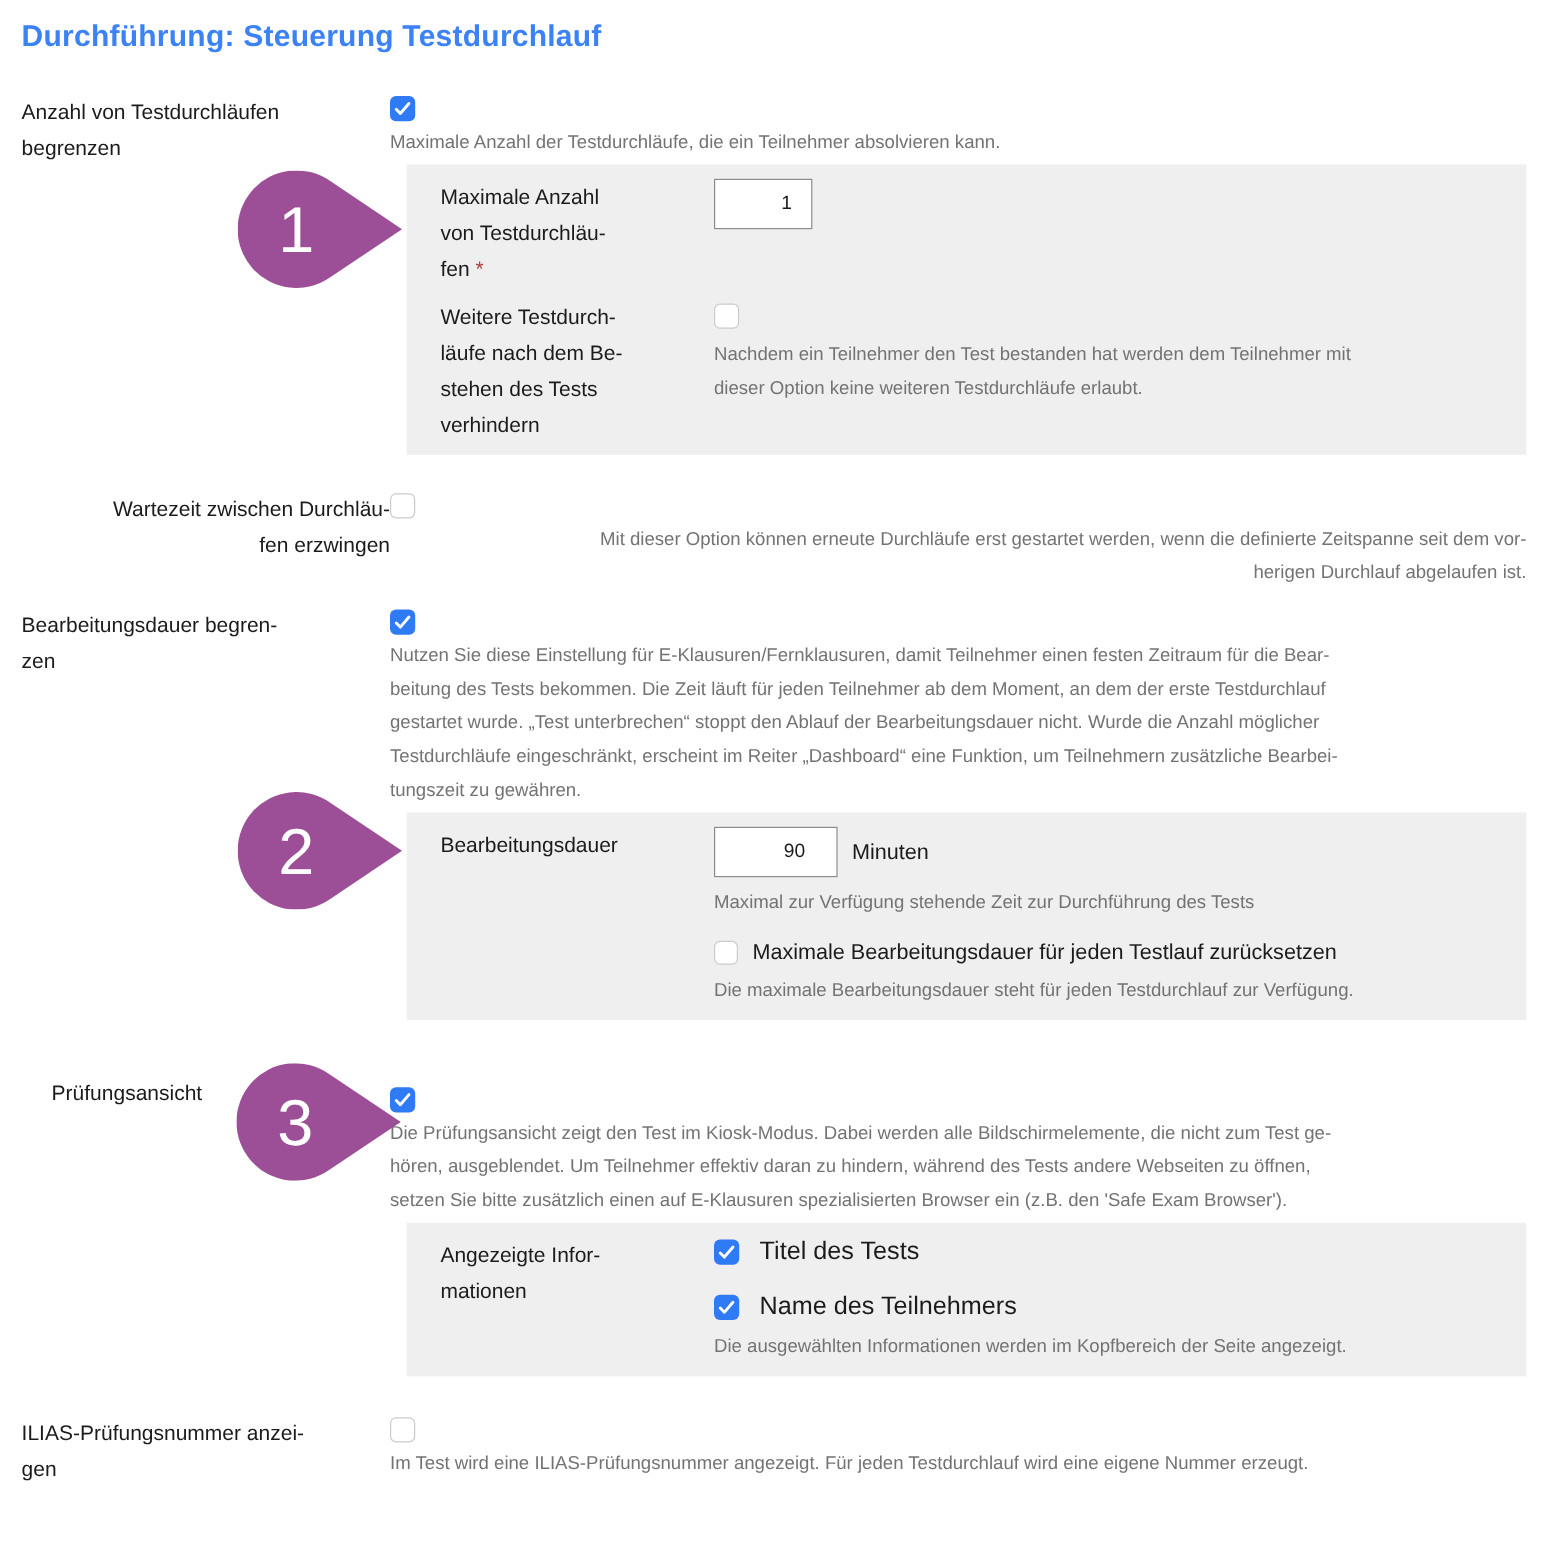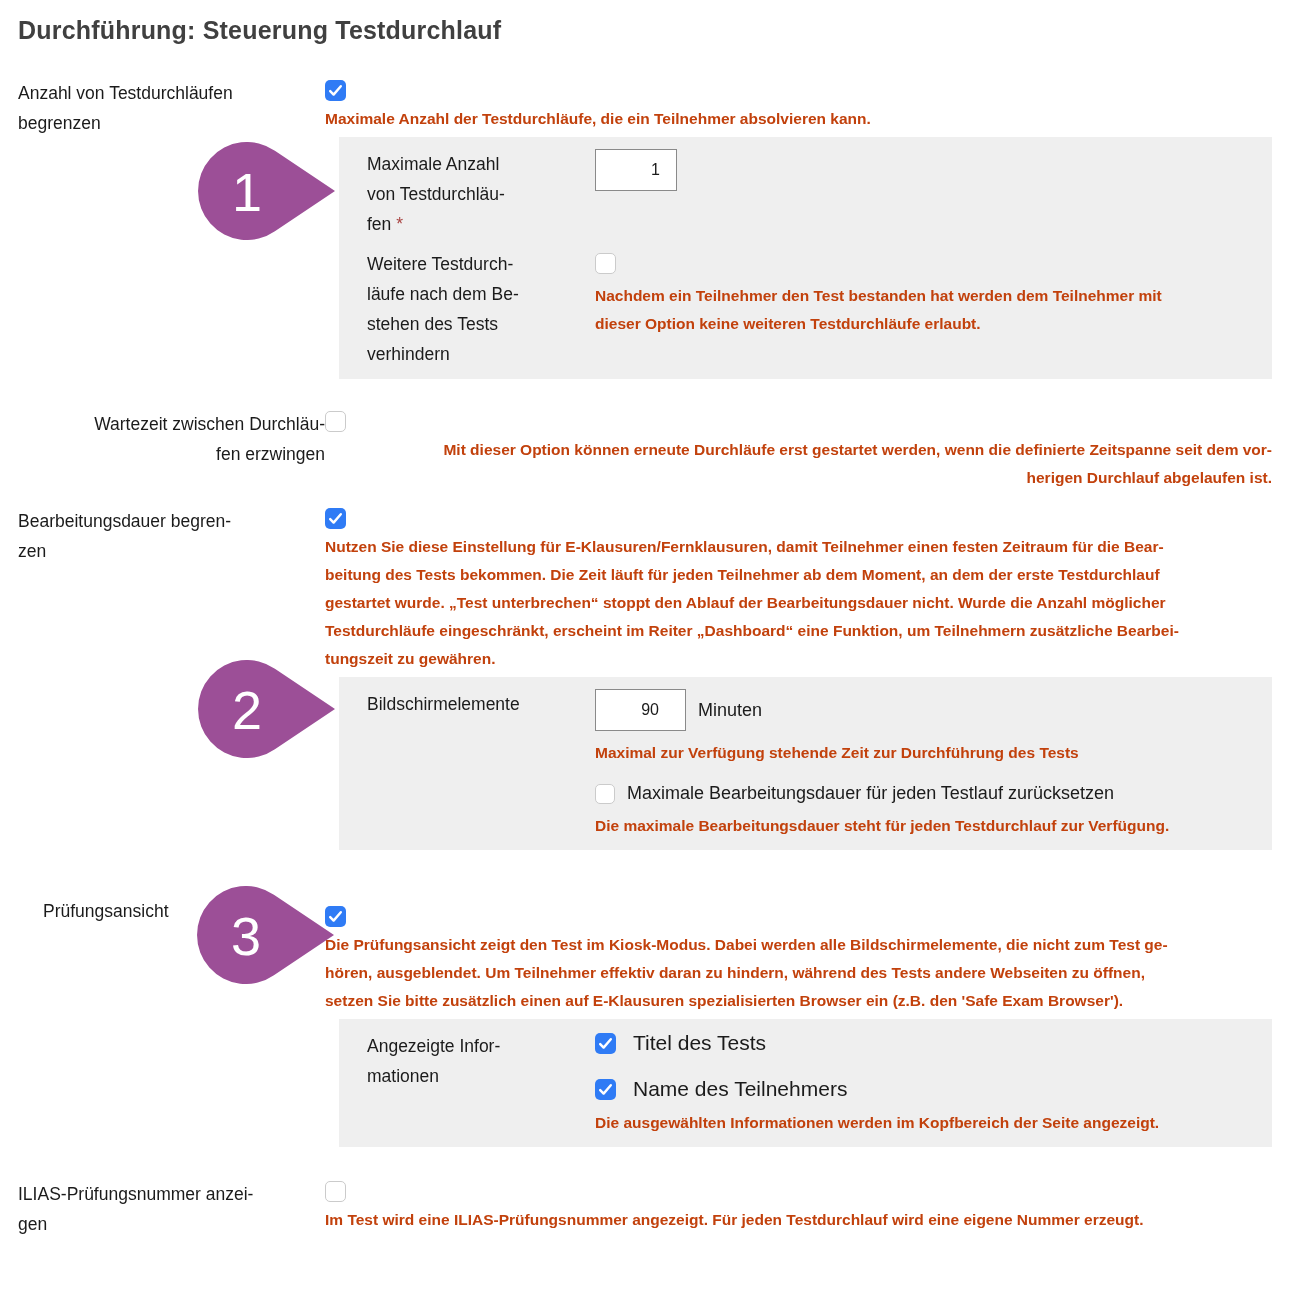--- a/index.html
+++ b/index.html
@@ -3,31 +3,31 @@
 <meta charset="utf-8">
 <style>
   html,body{margin:0;padding:0;}
   body{
     width:1300px;height:1300px;position:relative;overflow:hidden;
     background:#ffffff;color:#1b1b1b;
     font-family:"Liberation Sans",sans-serif;
   }
   .page{padding:0 28px 0 18px;}
   h1{
-    margin:14px 0 0 0;font-size:25px;line-height:32px;font-weight:700;color:#404040;
+    margin:14px 0 0 0;font-size:25px;line-height:32px;font-weight:700;color:#3b82f6;
     letter-spacing:.2px;
   }
   .pre{white-space:pre-line;}
   .form-row{display:grid;grid-template-columns:307px 1fr;}
   .row-label{
     font-size:17.5px;line-height:30px;white-space:pre-line;color:#1b1b1b;
   }
   .row-label.indent{padding-left:25px;}
   .byline{
-    font-size:15.5px;line-height:28px;white-space:pre-line;color:#c2410c;font-weight:bold;
+    font-size:15.5px;line-height:28px;white-space:pre-line;color:#737373;
   }
   
   .cb{
     display:inline-flex;align-items:center;justify-content:center;
     width:21px;height:21px;border-radius:5px;box-sizing:border-box;
     background:#ffffff;border:1px solid #cbcbcb;flex:0 0 auto;cursor:pointer;
   }
   .cb.checked{background:#2f7bf5;border:none;}
   .cb svg{display:block;}
   .cb-top{margin-top:2px;height:21px;display:flex;}
@@ -41,21 +41,21 @@
   .sub-label{
     font-size:17.5px;line-height:30px;white-space:pre-line;color:#1b1b1b;
   }
   .req{color:#a94442;margin-left:5px;}
   .num-input{
     box-sizing:border-box;height:42px;border:1px solid #8a8a8a;background:#fff;
     font-family:"Liberation Sans",sans-serif;font-size:16px;color:#1b1b1b;
     text-align:right;padding:0 16px 0 4px;border-radius:0;
   }
   .w82{width:82px;}
-  .w101{width:91px;padding-right:26px;}
+  .w101{width:103px;padding-right:26px;}
   .duration-line{display:flex;align-items:center;gap:12px;}
   .unit{font-size:18px;}
   .sub-gap{margin-top:10px;}
   .sub-control .byline{margin-top:8px;}
   .plain-byline{margin-top:14px;}
   .reset-row{display:flex;align-items:flex-end;gap:12px;margin-top:16px;}
   .reset-row .cb{width:20px;height:20px;}
   .reset-label{font-size:18px;}
   .small-byline{margin-top:4px;}
   .opt-row{display:flex;align-items:center;gap:17px;}
@@ -150,21 +150,21 @@
         </span>
       </div>
       <div class="byline">Nutzen Sie diese Einstellung für E-Klausuren/Fernklausuren, damit Teilnehmer einen festen Zeitraum für die Bear-
 beitung des Tests bekommen. Die Zeit läuft für jeden Teilnehmer ab dem Moment, an dem der erste Testdurchlauf
 gestartet wurde. „Test unterbrechen“ stoppt den Ablauf der Bearbeitungsdauer nicht. Wurde die Anzahl möglicher
 Testdurchläufe eingeschränkt, erscheint im Reiter „Dashboard“ eine Funktion, um Teilnehmern zusätzliche Bearbei-
 tungszeit zu gewähren.</div>
 
       <div class="subpanel">
         <div class="sub-row">
-          <div class="sub-label">Bildschirmelemente</div>
+          <div class="sub-label">Bearbeitungsdauer</div>
           <div class="sub-control">
             <div class="duration-line">
               <input type="text" class="num-input w101" value="90" style="">
               <span class="unit">Minuten</span>
             </div>
             <div class="byline plain-byline">Maximal zur Verfügung stehende Zeit zur Durchführung des Tests</div>
             <div class="reset-row">
               <span class="cb" role="checkbox" aria-checked="false"></span>
               <span class="reset-label">Maximale Bearbeitungsdauer für jeden Testlauf zurücksetzen</span>
             </div>

